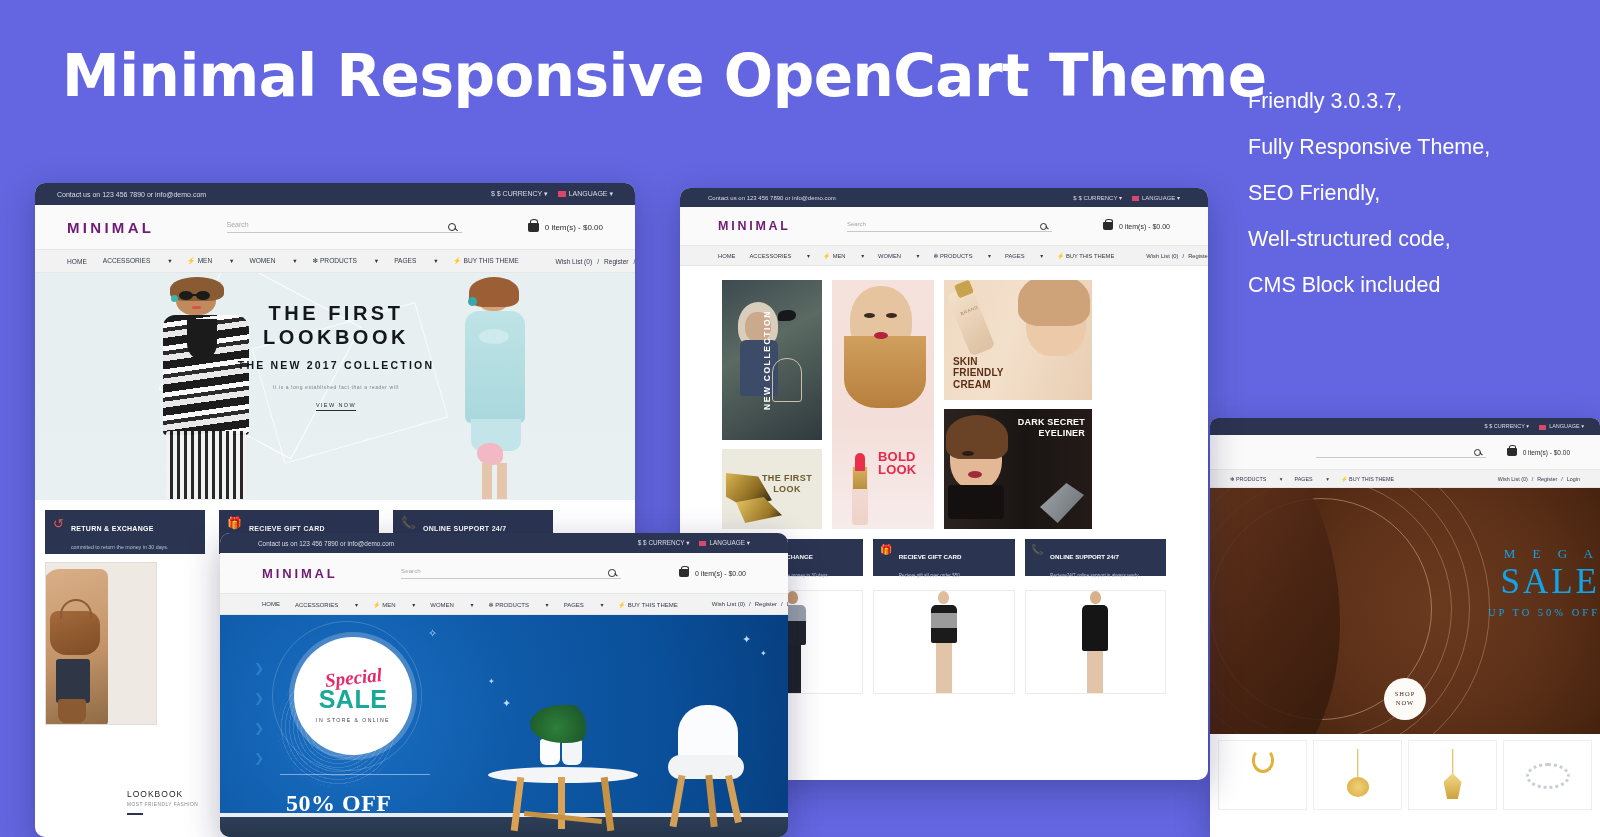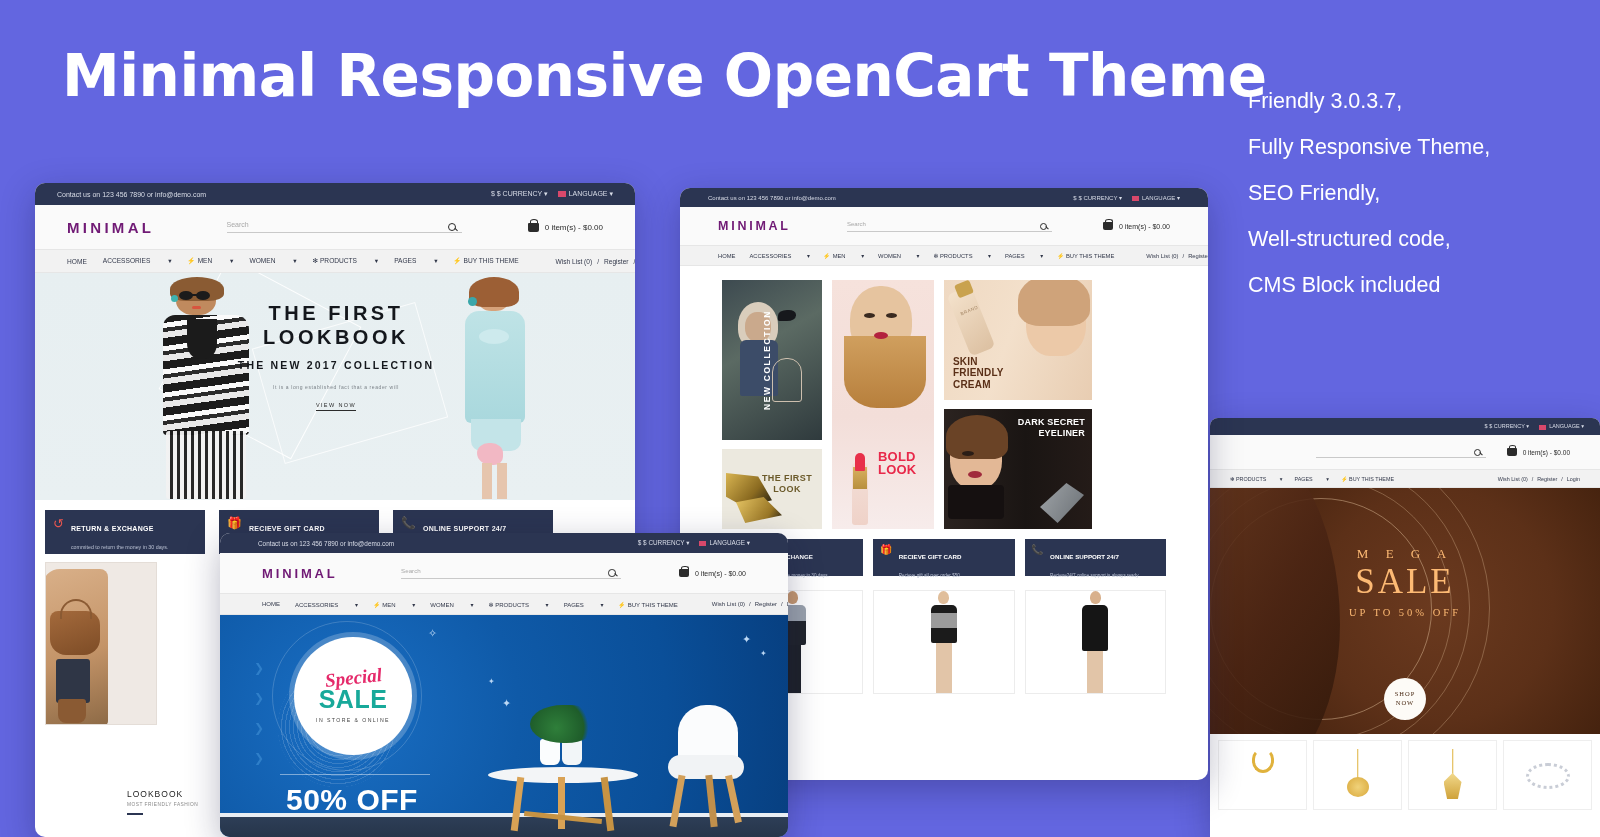--- a/index.html
+++ b/index.html
@@ -183,33 +183,33 @@
   .b-skin .txt{position:absolute;left:9px;bottom:9px;color:#5a2f17;font-size:10px;font-weight:800;line-height:1.18;letter-spacing:.2px;}
   .b-eye{width:148px;height:120px;margin-top:9px;position:relative;overflow:hidden;background:linear-gradient(90deg,#2b2320 0%,#1a1513 55%,#241b18 100%);}
   .b-eye .txt{position:absolute;right:7px;top:8px;color:#fff;font-size:9px;font-weight:800;line-height:1.18;text-align:right;letter-spacing:.2px;}
 
   
   .circ{position:absolute;left:74px;top:22px;width:118px;height:118px;border-radius:50%;background:#fff;
     display:flex;flex-direction:column;align-items:center;justify-content:center;box-shadow:0 0 0 5px rgba(255,255,255,.22);}
   .circ .sp{color:#e5296a;font-size:19px;font-style:italic;font-weight:700;font-family:"Liberation Serif",serif;line-height:.9;transform:rotate(-6deg);}
   .circ .sa{color:#18a99a;font-size:25px;font-weight:800;letter-spacing:.5px;line-height:1;margin-top:1px;}
   .circ .sub{color:#444;font-size:5.2px;letter-spacing:1.4px;margin-top:5px;}
-  .fiftyoff{position:absolute;left:66px;bottom:20px;color:#fff;font-size:30px;font-weight:800;letter-spacing:.5px;}
+  .fiftyoff{position:absolute;left:66px;bottom:20px;color:#fff;font-size:24px;font-weight:800;letter-spacing:.5px;font-family:Liberation Serif, serif;}
   .ruleline{position:absolute;left:60px;height:1px;background:rgba(255,255,255,.45);width:150px;}
   .table{position:absolute;left:268px;bottom:8px;width:150px;height:96px;}
   .chair{position:absolute;left:432px;bottom:4px;width:92px;height:128px;}
   .spark{position:absolute;color:#bcd8f5;font-size:11px;}
   .chev{position:absolute;color:#2f7fc9;font-size:12px;}
   .floor{position:absolute;left:0;right:0;bottom:0;height:22px;background:linear-gradient(180deg,#2e3f58,#26354a);}
 
   
   .megawrap{position:absolute;inset:0;background:
       radial-gradient(circle at 58% 48%, #6b3a1f 0%, #5c3018 45%, #46230f 78%, #351a0b 100%);}
   .ring{position:absolute;border-radius:50%;border:1px solid rgba(220,185,150,.35);}
-  .megatxt{position:absolute;left:0;right:0;top:58px;text-align:center;color:#fdba74;font-family:"Liberation Serif",serif;}
+  .megatxt{position:absolute;left:0;right:0;top:58px;text-align:right;color:#0ea5e9;font-family:"Liberation Serif",serif;}
   .megatxt .m1{font-size:13px;letter-spacing:7px;}
   .megatxt .m2{font-size:35px;letter-spacing:3px;line-height:1.05;margin-top:2px;}
   .megatxt .m3{font-size:10.5px;letter-spacing:3px;margin-top:6px;}
   .shopnow{position:absolute;left:50%;transform:translateX(-50%);bottom:14px;width:42px;height:42px;border-radius:50%;
     background:#fdfbf7;display:flex;flex-direction:column;align-items:center;justify-content:center;
     color:#4a2a14;font-size:6.5px;letter-spacing:1px;line-height:1.35;font-family:"Liberation Serif",serif;}
 
   
   .person{position:absolute;bottom:0;left:50%;transform:translateX(-50%);}
   .p-head{width:11px;height:13px;border-radius:50% 50% 45% 45%;margin:0 auto;}

